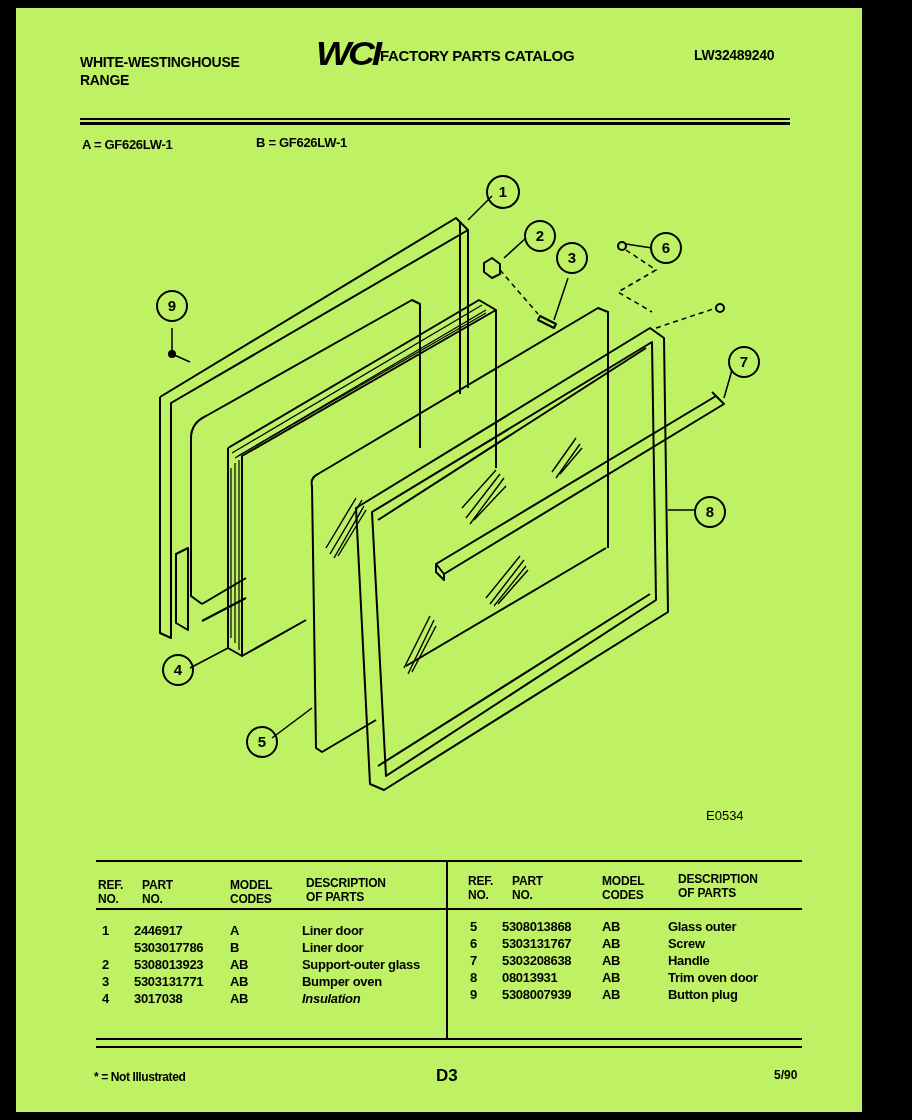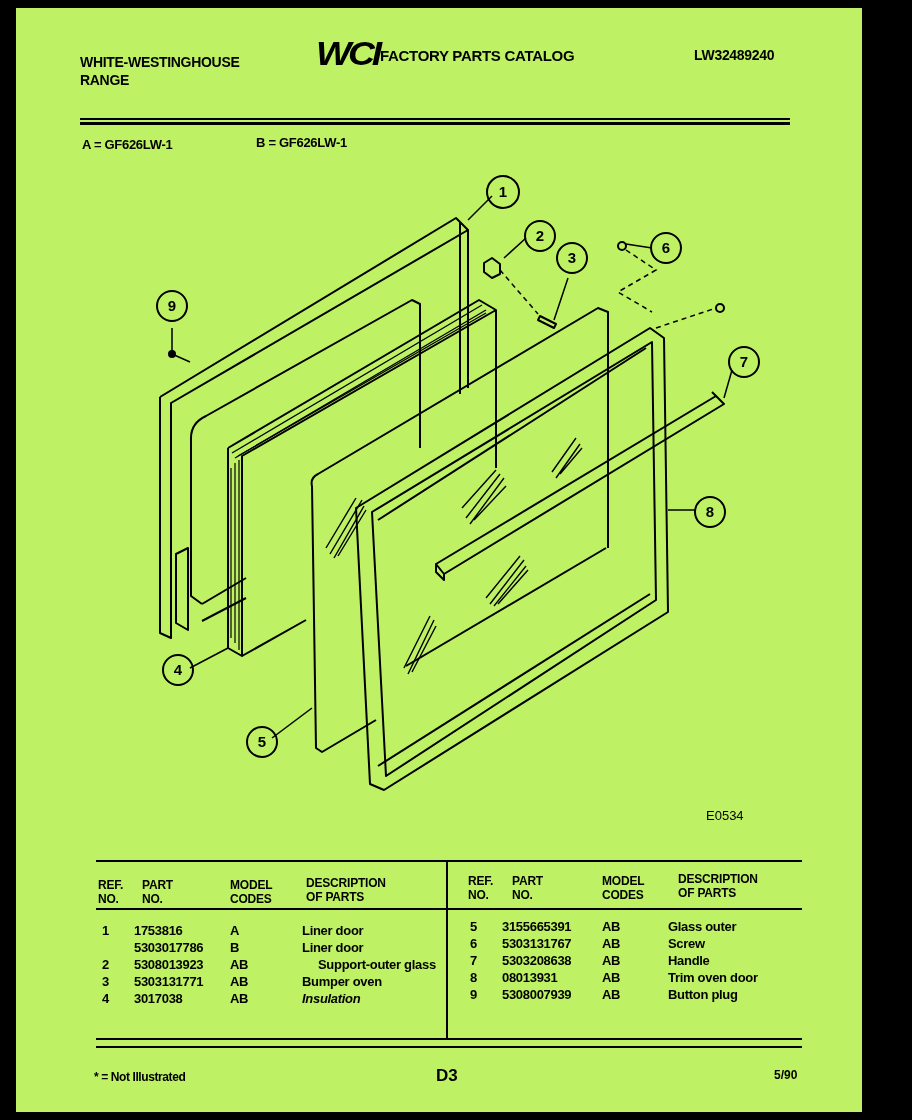--- a/index.html
+++ b/index.html
@@ -138,52 +138,52 @@
   <div class="abs th" style="left:214px; top:870px;"><span>MODEL</span><br><span>CODES</span></div>
   <div class="abs th" style="left:290px; top:868px;"><span>DESCRIPTION</span><br><span>OF PARTS</span></div>
 
   <div class="abs th" style="left:452px; top:866px;"><span>REF.</span><br><span>NO.</span></div>
   <div class="abs th" style="left:496px; top:866px;"><span>PART</span><br><span>NO.</span></div>
   <div class="abs th" style="left:586px; top:866px;"><span>MODEL</span><br><span>CODES</span></div>
   <div class="abs th" style="left:662px; top:864px;"><span>DESCRIPTION</span><br><span>OF PARTS</span></div>
 
   <div class="row td" style="left:0; top:914px;">
     <span class="col" style="left:86px;">1</span>
-    <span class="col" style="left:118px;">1753816</span>
+    <span class="col" style="left:118px;">2446917</span>
     <span class="col" style="left:214px;">A</span>
     <span class="col" style="left:286px;">Liner door</span>
   </div>
   <div class="row td" style="left:0; top:931px;">
     <span class="col" style="left:86px;"></span>
     <span class="col" style="left:118px;">5303017786</span>
     <span class="col" style="left:214px;">B</span>
     <span class="col" style="left:286px;">Liner door</span>
   </div>
   <div class="row td" style="left:0; top:948px;">
     <span class="col" style="left:86px;">2</span>
     <span class="col" style="left:118px;">5308013923</span>
     <span class="col" style="left:214px;">AB</span>
-    <span class="col" style="left:302px;text-align:right;">Support-outer glass</span>
+    <span class="col" style="left:286px;text-align:right;">Support-outer glass</span>
   </div>
   <div class="row td" style="left:0; top:965px;">
     <span class="col" style="left:86px;">3</span>
     <span class="col" style="left:118px;">5303131771</span>
     <span class="col" style="left:214px;">AB</span>
     <span class="col" style="left:286px;">Bumper oven</span>
   </div>
   <div class="row td" style="left:0; top:982px;">
     <span class="col" style="left:86px;">4</span>
     <span class="col" style="left:118px;">3017038</span>
     <span class="col" style="left:214px;">AB</span>
     <span class="col" style="left:286px;font-style:italic;">Insulation</span>
   </div>
 
   <div class="row td" style="left:0; top:910px;">
     <span class="col" style="left:454px;">5</span>
-    <span class="col" style="left:486px;">3155665391</span>
+    <span class="col" style="left:486px;">5308013868</span>
     <span class="col" style="left:586px;">AB</span>
     <span class="col" style="left:652px;">Glass outer</span>
   </div>
   <div class="row td" style="left:0; top:927px;">
     <span class="col" style="left:454px;">6</span>
     <span class="col" style="left:486px;">5303131767</span>
     <span class="col" style="left:586px;">AB</span>
     <span class="col" style="left:652px;">Screw</span>
   </div>
   <div class="row td" style="left:0; top:944px;">

